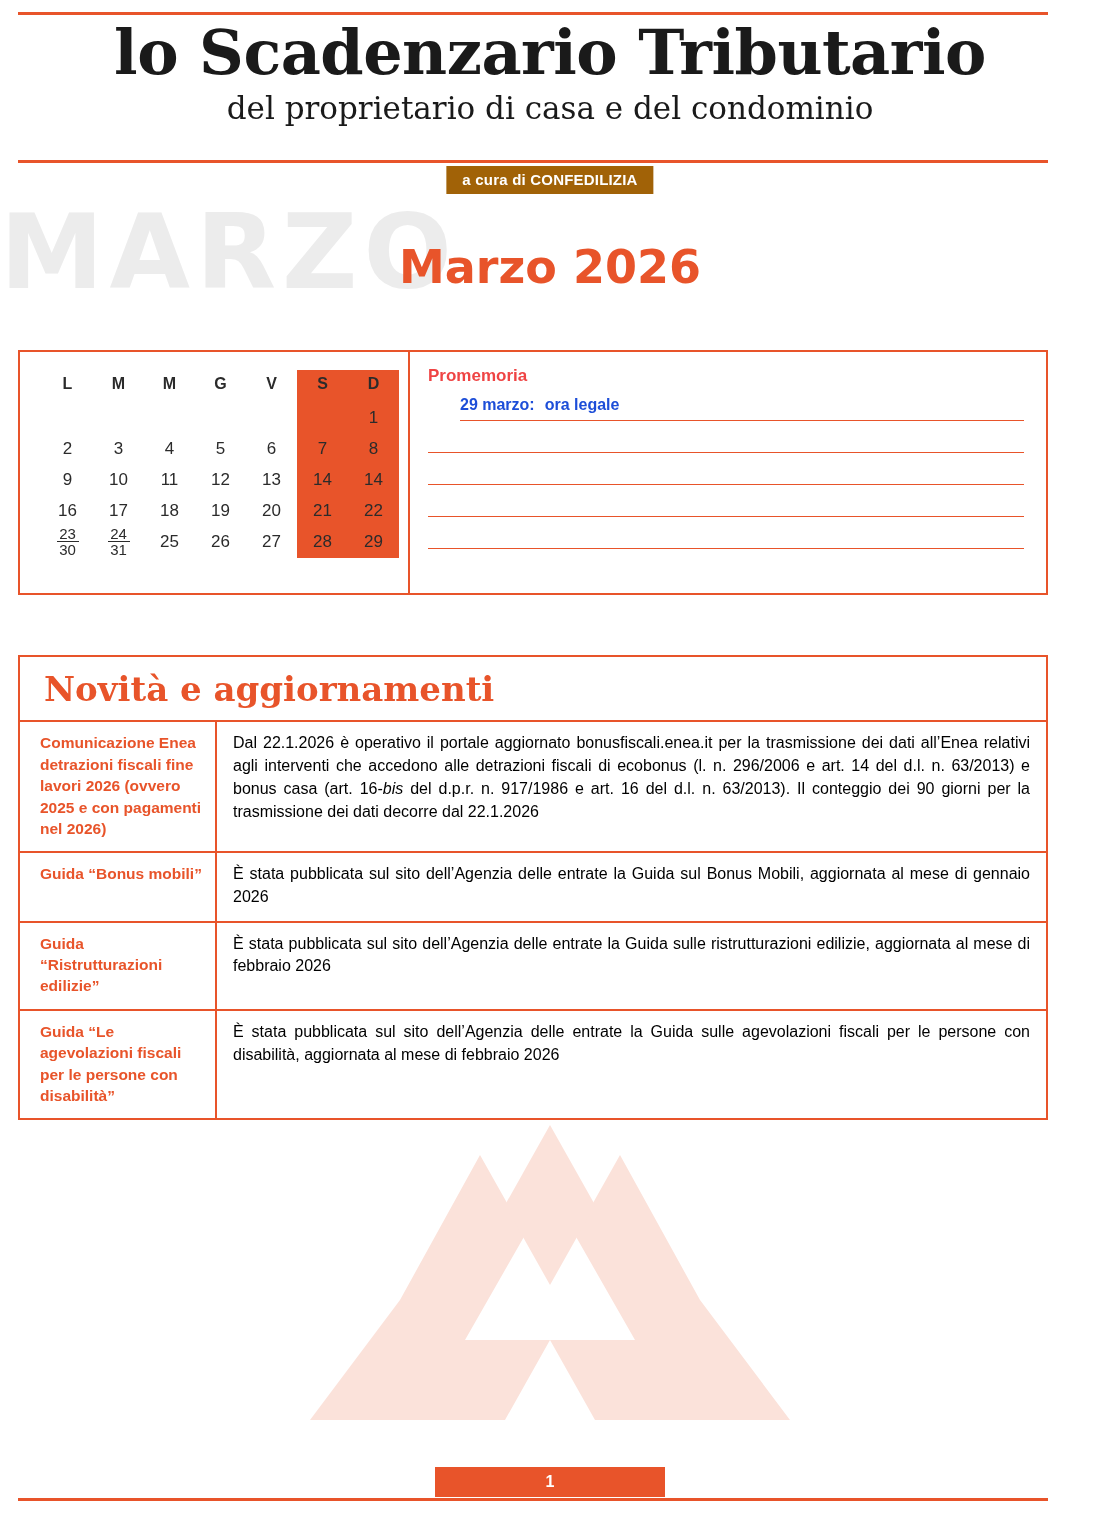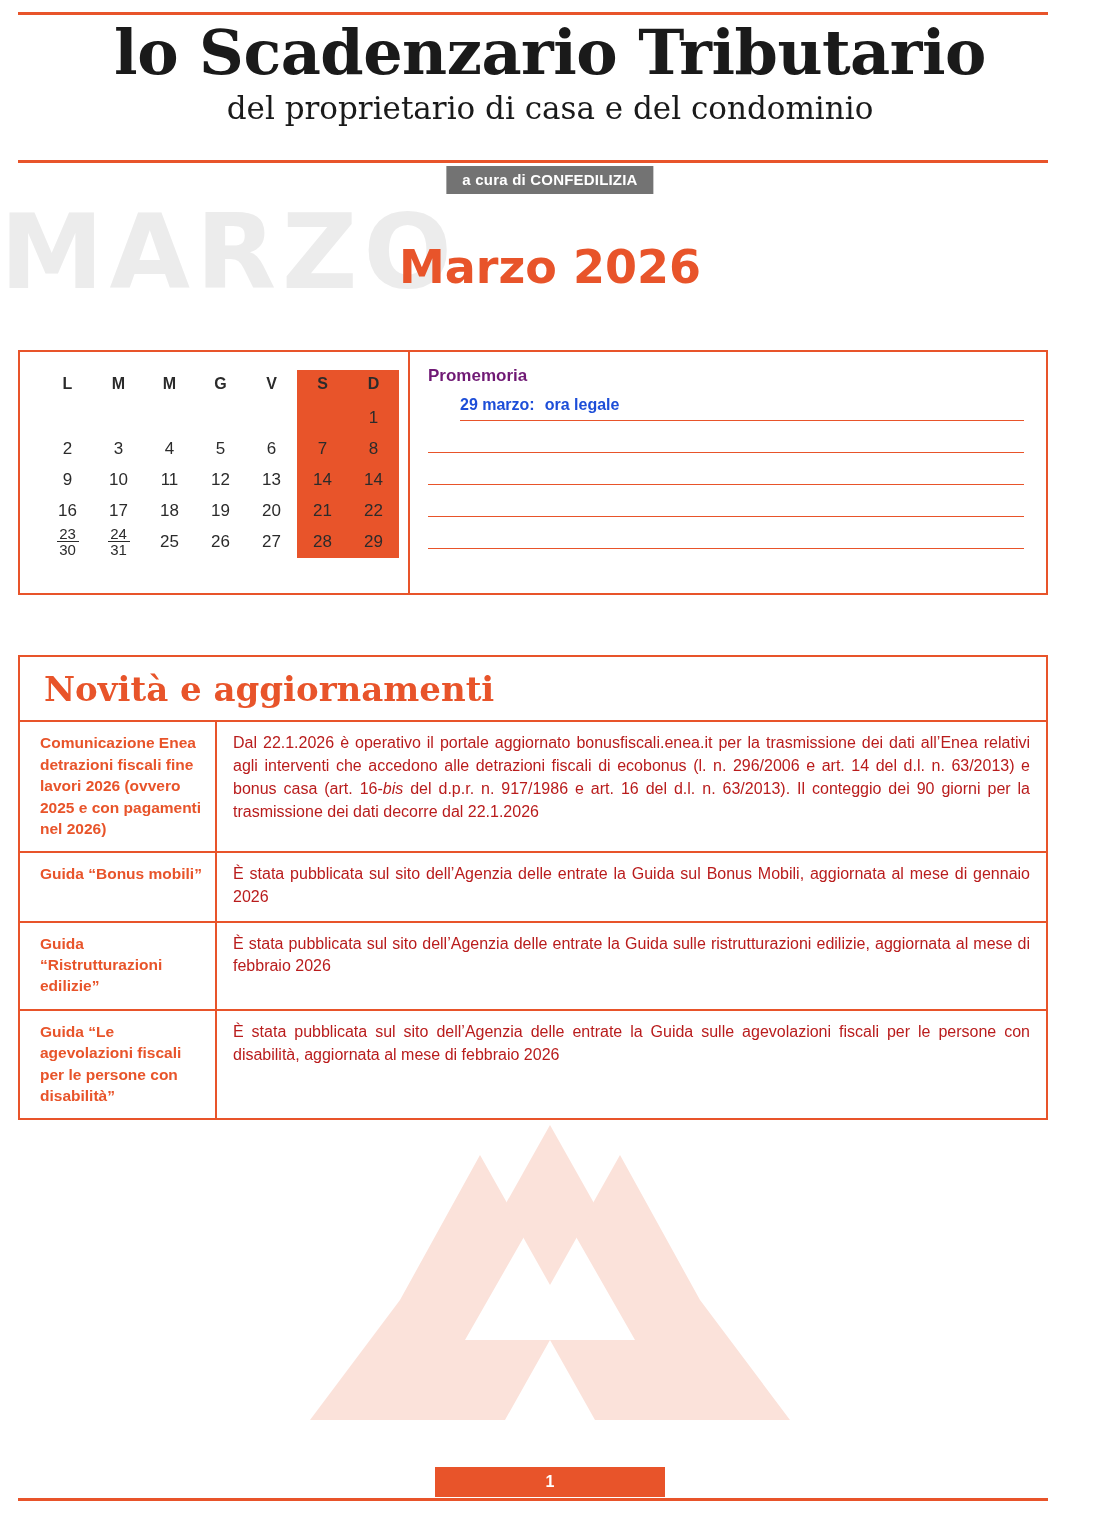--- a/index.html
+++ b/index.html
@@ -64,21 +64,21 @@
     width: 1030px;
     height: 3px;
     background: #e8542a;
   }
 
   .curatore {
     position: absolute;
     top: 166px;
     left: 50%;
     transform: translateX(-50%);
-    background: #737373;
+    background: #a16207;
     color: #ffffff;
     font-size: 15px;
     font-weight: bold;
     letter-spacing: 0.2px;
     padding: 5px 16px 6px 16px;
     white-space: nowrap;
   }
 
   
   .month-zone {
@@ -177,21 +177,21 @@
     font-size: 15px;
   }
 
   .cal-right {
     flex: 1;
     position: relative;
     padding: 14px 22px 0 18px;
     box-sizing: border-box;
   }
   .promemoria-title {
-    color: #701a75;
+    color: #ef4444;
     font-weight: bold;
     font-size: 17px;
     margin-bottom: 10px;
   }
   .promemoria-note {
     color: #1d4ed8;
     font-weight: bold;
     font-size: 16px;
     padding-bottom: 6px;
     border-bottom: 1.5px solid #e8542a;
@@ -236,21 +236,21 @@
     border-right: 2px solid #e8542a;
     color: #e8542a;
     font-weight: bold;
     font-size: 15.5px;
     line-height: 1.38;
     padding-left: 20px;
   }
   table.news td.body {
     font-size: 16px;
     line-height: 1.42;
-    color: #b91c1c;
+    color: #000000;
     text-align: justify;
     padding-left: 16px;
     padding-right: 16px;
   }
   table.news td.body i { font-style: italic; }
 
   
   .watermark {
     position: absolute;
     left: 50%;

